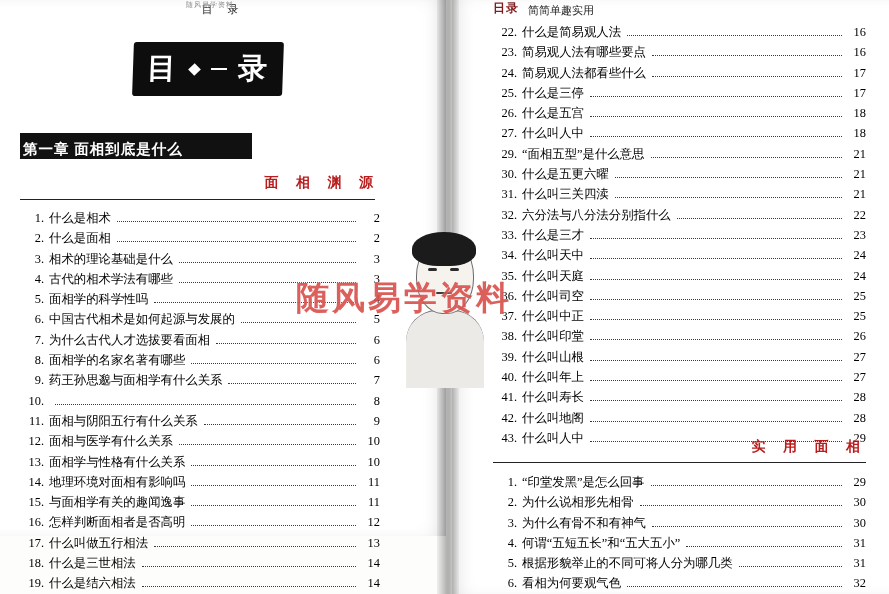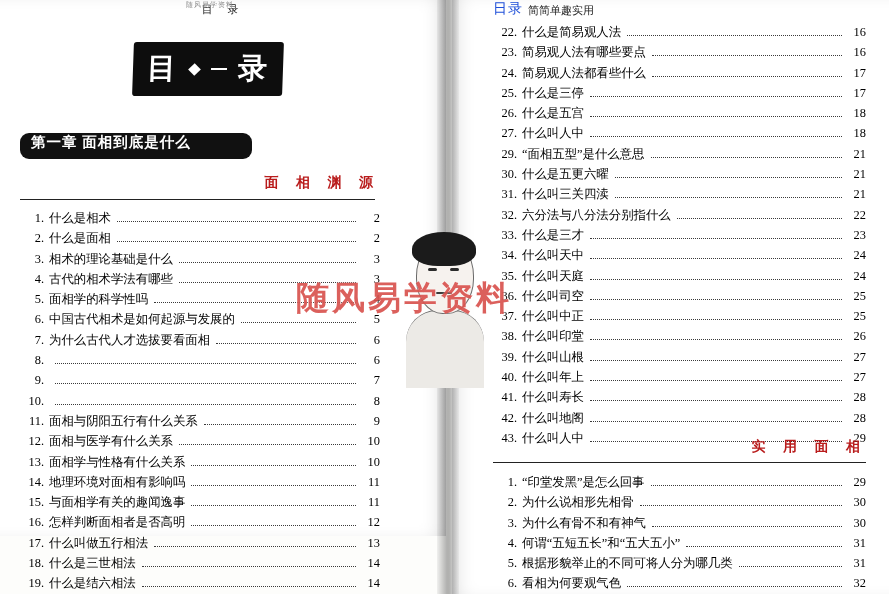--- a/index.html
+++ b/index.html
@@ -73,24 +73,23 @@
   .chapter-bar {
     position: absolute;
     left: 20px; top: 133px;
     width: 232px; height: 26px;
     background: #111111;
     color: #ffffff;
     font-size: 14.5px;
     font-weight: bold;
     letter-spacing: 1px;
     display: flex;
-    align-items: flex-start;
-    padding-left: 11px;
+    align-items: flex-end;
+    padding-left: 3px;
     box-sizing: border-box;
-    border-radius: 9px;
   }
   .section-head {
     position: absolute;
     right: 66px; top: 174px;
     font-size: 14px;
     letter-spacing: 7px;
     color: #b91c1c;
     font-weight: bold;
   }
   .section-rule {
@@ -152,23 +151,23 @@
   .right-page {
     position: absolute;
     left: 452px; top: 0;
     width: 437px; height: 594px;
     background: #ffffff;
     box-shadow: inset 14px 0 22px -14px rgba(0,0,0,0.22);
   }
   .right-header {
     position: absolute;
     top: 0px; left: 493px;
-    font-size: 14px;
-    font-weight: normal;
-    color: #1d4ed8;
+    font-size: 12px;
+    font-weight: bold;
+    color: #7f1d1d;
     letter-spacing: 1px;
   }
   .right-header-sub {
     position: absolute;
     top: 3px; left: 528px;
     font-size: 11px;
     color: #222;
     letter-spacing: 0px;
   }
   
@@ -298,25 +297,27 @@
           <span class="pg">5</span>
         </div>
       <div class="toc-row">
           <span class="num">7.</span>
           <span class="txt">为什么古代人才选拔要看面相</span>
           <span class="dots"></span>
           <span class="pg">6</span>
         </div>
       <div class="toc-row">
           <span class="num">8.</span>
+          <span class="txt">面相学的名家名著有哪些</span>
           <span class="dots"></span>
           <span class="pg">6</span>
         </div>
       <div class="toc-row">
           <span class="num">9.</span>
+          <span class="txt">药王孙思邈与面相学有什么关系</span>
           <span class="dots"></span>
           <span class="pg">7</span>
         </div>
       <div class="toc-row">
           <span class="num">10.</span>
           <span class="dots"></span>
           <span class="pg">8</span>
         </div>
       <div class="toc-row">
           <span class="num">11.</span>

